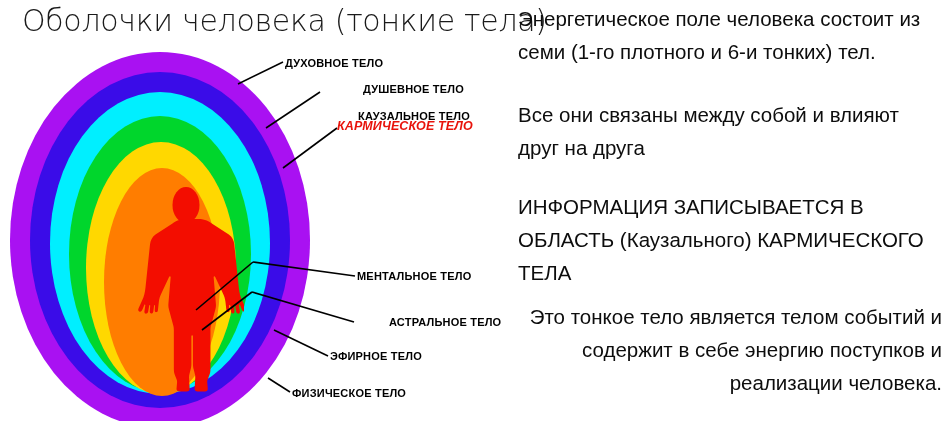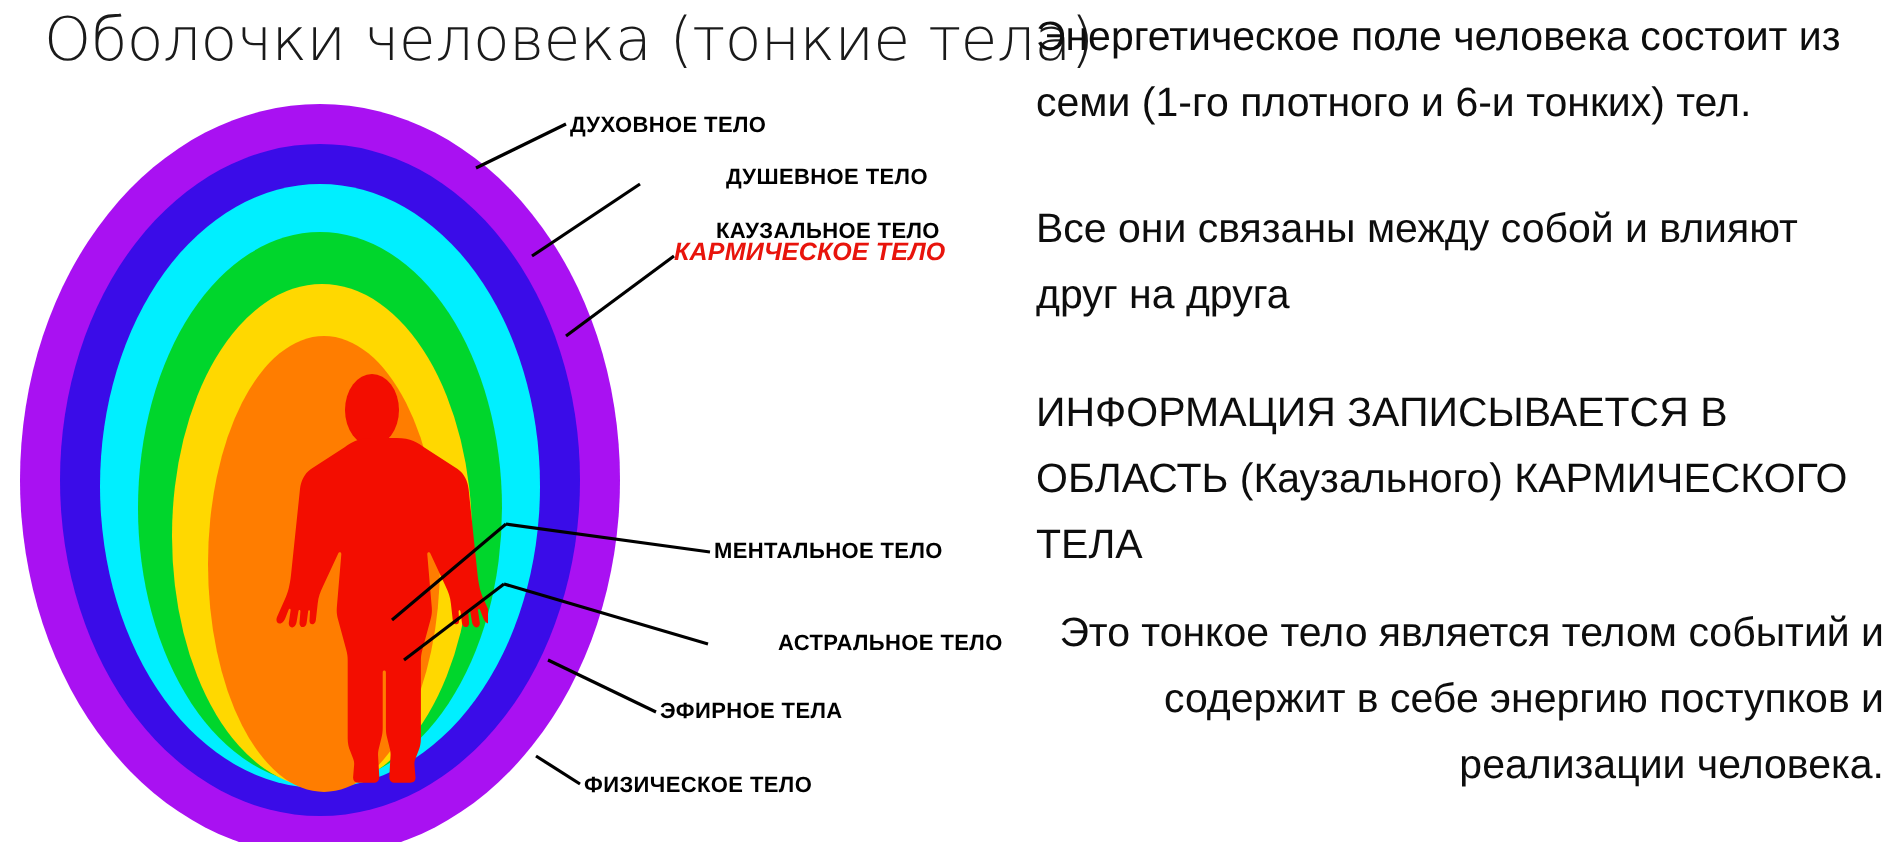--- a/index.html
+++ b/index.html
@@ -241,21 +241,21 @@
         <line x1="252" y1="292" x2="202" y2="330"></line>
       </g>
     </svg>
 
     <div class="ring-label" style="left:285px; top:57px;">ДУХОВНОЕ ТЕЛО</div>
     <div class="ring-label" style="left:322px; top:83px;margin-left:41px;">ДУШЕВНОЕ ТЕЛО</div>
     <div class="ring-label" style="left:330px; top:110px;margin-left:28px;">КАУЗАЛЬНОЕ ТЕЛО</div>
     <div class="ring-label karmic" style="left:337px; top:120px;font-style:italic;">КАРМИЧЕСКОЕ ТЕЛО</div>
     <div class="ring-label" style="left:357px; top:270px;">МЕНТАЛЬНОЕ ТЕЛО</div>
     <div class="ring-label" style="left:351px; top:316px;margin-left:38px;">АСТРАЛЬНОЕ ТЕЛО</div>
-    <div class="ring-label" style="left:330px; top:350px;">ЭФИРНОЕ ТЕЛА</div>
+    <div class="ring-label" style="left:330px; top:350px;">ЭФИРНОЕ ТЕЛО</div>
     <div class="ring-label" style="left:292px; top:387px;">ФИЗИЧЕСКОЕ ТЕЛО</div>
 
   </div>
 
   <div id="text-panel">
     <div class="para" id="para-0">Энергетическое поле человека состоит из семи (1-го плотного и 6-и тонких) тел.</div>
     <div class="para" id="para-1">Все они связаны между собой и влияют друг на друга</div>
     <div class="para" id="para-2">ИНФОРМАЦИЯ ЗАПИСЫВАЕТСЯ В ОБЛАСТЬ (Каузального) КАРМИЧЕСКОГО ТЕЛА</div>
     <div class="para" id="para-3">Это тонкое тело является телом событий и содержит в себе энергию поступков и реализации человека.</div>
   </div>

